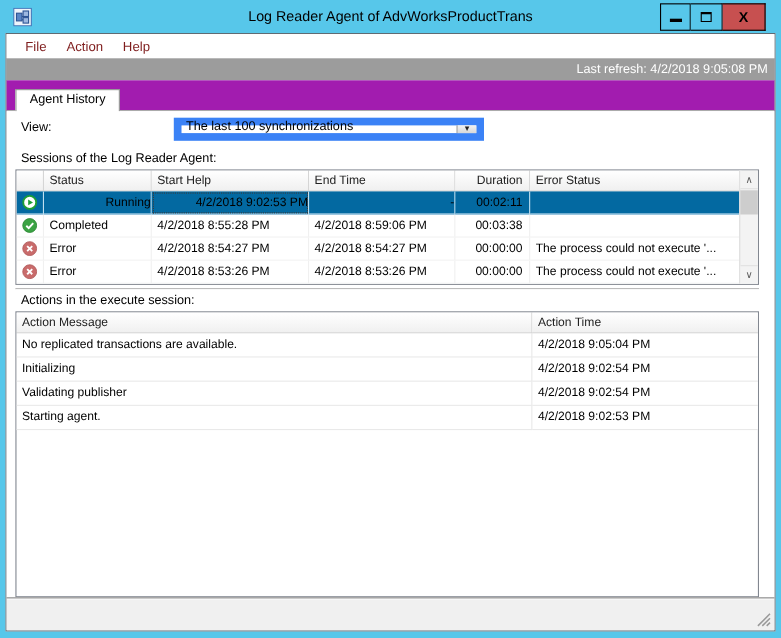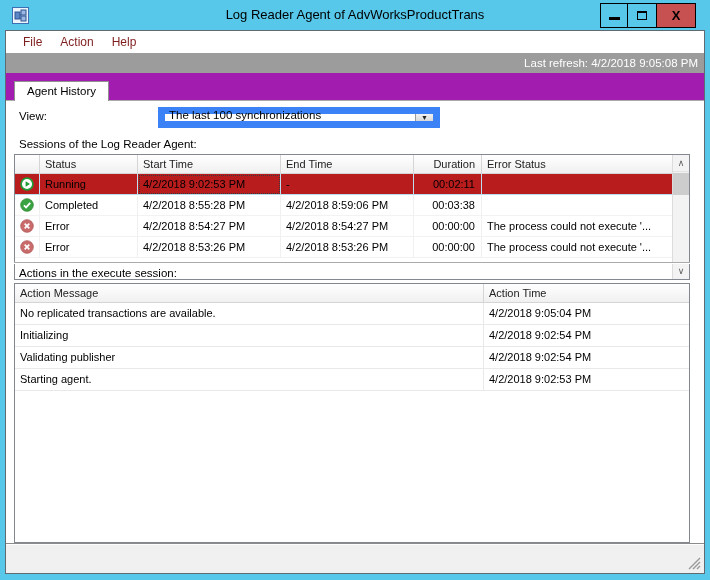--- a/index.html
+++ b/index.html
@@ -102,31 +102,31 @@
     white-space: nowrap; overflow: hidden; flex: none;
   }
   .lv-row { display: flex; background: #fff; }
   .lv-cell {
     font-size: 11px; color: #000; padding-left: 5px;
     border-right: 1px solid #f0f0f0; border-bottom: 1px solid #f2f2f2;
     white-space: nowrap; overflow: hidden; flex: none;
   }
 
   
-  .sessions-table { left: 8px; top: 53px; width: 676px; height: 126px; }
+  .sessions-table { left: 8px; top: 53px; width: 676px; height: 105px; }
   .sessions-table .lv-header, .sessions-table .lv-row { width: 659px; } 
   .sessions-table .lv-row { height: 21px; }
   .sessions-table .lv-cell { line-height: 20px; }
   .col-icon   { width: 25px; display: flex; align-items: center; justify-content: center; padding-left: 0 !important; }
   .col-status { width: 98px; }
   .col-start  { width: 143px; }
   .col-end    { width: 133px; }
   .col-dur    { width: 68px; text-align: right; padding-right: 6px; }
   .col-err    { width: 192px; border-right: none !important; }
-  .lv-row.selected .lv-cell { background: #b91c1c; border-bottom-color: #b9dcef; border-right-color: #bfdff0; }
+  .lv-row.selected .lv-cell { background: #0369a1; border-bottom-color: #b9dcef; border-right-color: #bfdff0; text-align: right; }
   .focus-cell { outline: 1px dotted #3a3a3a; outline-offset: -2px; }
 
   
   .vscroll {
     position: absolute; top: 0; right: 0; bottom: 0; width: 17px;
     background: #f3f3f3; border-left: 1px solid #dcdcdc;
   }
   .sb-btn {
     position: absolute; left: 0; width: 16px; height: 17px;
     display: flex; align-items: center; justify-content: center;
@@ -213,21 +213,21 @@
           <span class="combo-arrow">▼</span>
         </span>
       </div>
 
       <span class="field-label sessions-label">Sessions of the Log Reader Agent:</span>
 
       <div class="listview sessions-table">
         <div class="lv-header">
           <div class="lv-hcell col-icon"></div>
           <div class="lv-hcell col-status">Status</div>
-          <div class="lv-hcell col-start">Start Time</div>
+          <div class="lv-hcell col-start">Start Help</div>
           <div class="lv-hcell col-end">End Time</div>
           <div class="lv-hcell col-dur">Duration</div>
           <div class="lv-hcell col-err">Error Status</div>
         </div>
 
         <div class="lv-row selected">
           <div class="lv-cell col-icon">
             <svg width="14" height="14" viewBox="0 0 14 14">
               <circle cx="7" cy="7" r="5.9" fill="#ffffff" stroke="#1E9E34" stroke-width="1.7"></circle>
               <path d="M5.6 4.3 L10 7 L5.6 9.7 Z" fill="#1E9E34"></path>

